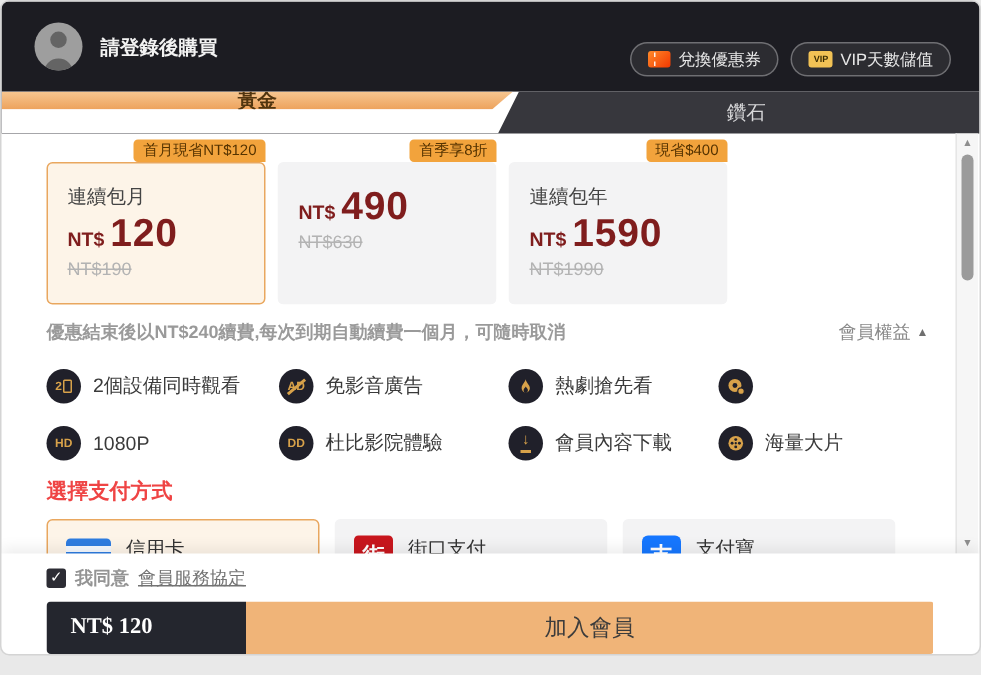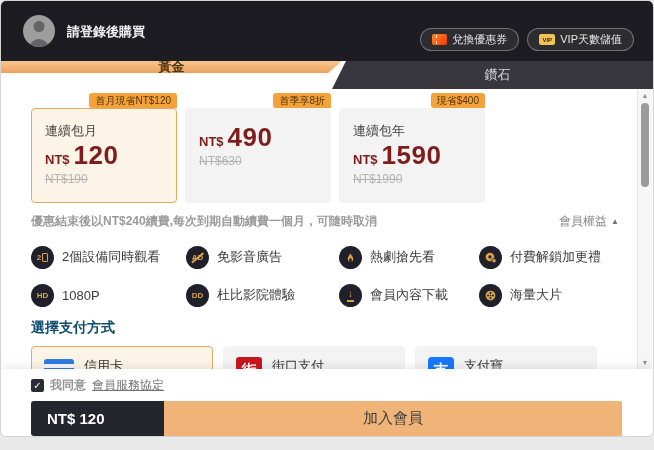--- a/index.html
+++ b/index.html
@@ -53,21 +53,21 @@
   .benefits { display:grid; grid-template-columns:155px 153px 140px 1fr; grid-auto-rows:30px; row-gap:8px; margin-top:12px; }
   .benefit { display:flex; align-items:center; gap:8px; }
   .b-icon { width:23px; height:23px; border-radius:50%; background:#20202a; color:#d8a24a; flex:none;
             display:flex; align-items:center; justify-content:center; font-size:8px; font-weight:bold; position:relative; }
   .b-label { font-size:13px; color:#3a3a3a; }
   .dev-rect { width:6px; height:9px; border:1px solid #d8a24a; border-radius:1px; margin-left:1px; }
   .ad-wrap { position:relative; }
   .ad-wrap .slash { position:absolute; left:-2px; top:4px; width:15px; height:1.5px; background:#d8a24a; transform:rotate(-40deg); }
   .down-wrap { border-bottom:2px solid #d8a24a; padding:0 1px 1px; font-size:10px; line-height:10px; }
 
-  .pay-heading { font-size:14px; font-weight:bold; color:#0c4a6e; margin-top:9px; }
+  .pay-heading { font-size:14px; font-weight:bold; color:#ef4444; margin-top:9px; }
   .pay-row { display:flex; gap:10px; margin-top:9px; }
   .pay-card { width:182px; height:56px; background:#f3f3f4; border:1px solid transparent; border-radius:4px; display:flex; align-items:flex-start; padding:10px 0 0 12px; gap:10px; cursor:pointer; }
   .pay-card.selected { background:#fdf4e8; border-color:#e9a75f; }
   .pay-name { font-size:13px; color:#333; }
   .pay-sub { font-size:10px; color:#b0b0b0; margin-top:4px; white-space:nowrap; overflow:hidden; max-width:130px; }
   .cc-icon { width:30px; height:22px; margin-top:2px; background:#2e7ce0; border-radius:3px; position:relative; flex:none; }
   .cc-icon::before { content:""; position:absolute; left:0; right:0; top:5px; height:4px; background:#fff; opacity:0.95; }
   .cc-icon::after { content:""; position:absolute; left:4px; bottom:4px; width:8px; height:2px; background:#fff; opacity:0.9; }
   .jko-icon { width:26px; height:26px; background:#c8161d; border-radius:3px; color:#fff; font-size:15px; font-weight:bold; display:flex; align-items:center; justify-content:center; flex:none; }
   .ali-icon { width:26px; height:26px; background:#1677ff; border-radius:4px; color:#fff; font-size:15px; font-weight:bold; display:flex; align-items:center; justify-content:center; flex:none; }
@@ -79,21 +79,21 @@
   .sb-thumb { position:absolute; left:3px; width:8px; top:14px; height:84px; border-radius:4px; background:#9b9b9b; cursor:pointer; }
 
   
   .footer { position:absolute; left:0; right:0; top:368px; bottom:0; background:#fff; z-index:5;
             box-shadow:0 -3px 10px rgba(0,0,0,0.08); border-radius:0 0 6px 6px; padding:8px 30px 0; }
   .agree-row { display:flex; align-items:center; gap:6px; }
   .checkbox { width:13px; height:13px; background:#2c2c34; border-radius:2px; color:#fff; font-size:10px; line-height:13px; text-align:center; cursor:pointer; }
   .agree-label { font-size:12px; color:#949494;font-weight:bold; }
   .agreement-link { font-size:12px; color:#737373; text-decoration:underline; cursor:pointer; }
   .buy-bar { display:flex; margin-top:7px; height:35px; border-radius:3px; overflow:hidden; }
-  .price-seg { width:133px; background:#24262e; color:#fff; font-size:15px; font-weight:bold; display:flex; align-items:center; padding-left:16px; flex:none; }
+  .price-seg { width:133px; background:#24262e; color:#fff; font-size:15px; font-weight:bold; display:flex; align-items:center; padding-left:16px; flex:none;font-family:Liberation Serif, serif; }
   .join-seg { flex:1; max-width:458px; background:#f0b478; color:#3c3c3c; font-size:15px; display:flex; align-items:center; justify-content:center; cursor:pointer; }
 </style>
 </head>
 <body>
 
 <div class="modal">
 
   <div class="header">
     <div class="avatar">
       <div class="av-head"></div>
@@ -186,21 +186,20 @@
         <span class="b-label">熱劇搶先看</span>
       </div>
       <div class="benefit">
         <span class="b-icon">
           <svg width="13" height="13" viewBox="0 0 24 24">
               <circle cx="11" cy="11" r="8" fill="#d8a24a"></circle>
               <circle cx="11" cy="11" r="3" fill="#20202a"></circle>
               <circle cx="18.5" cy="18" r="4" fill="#d8a24a" stroke="#20202a" stroke-width="1.5"></circle>
             </svg>
         </span>
-        <span class="b-label">付費解鎖加更禮</span>
       </div>
       <div class="benefit">
         <span class="b-icon">
             <span>HD</span>
           </span>
         <span class="b-label">1080P</span>
       </div>
       <div class="benefit">
         <span class="b-icon">
             <span>DD</span>

